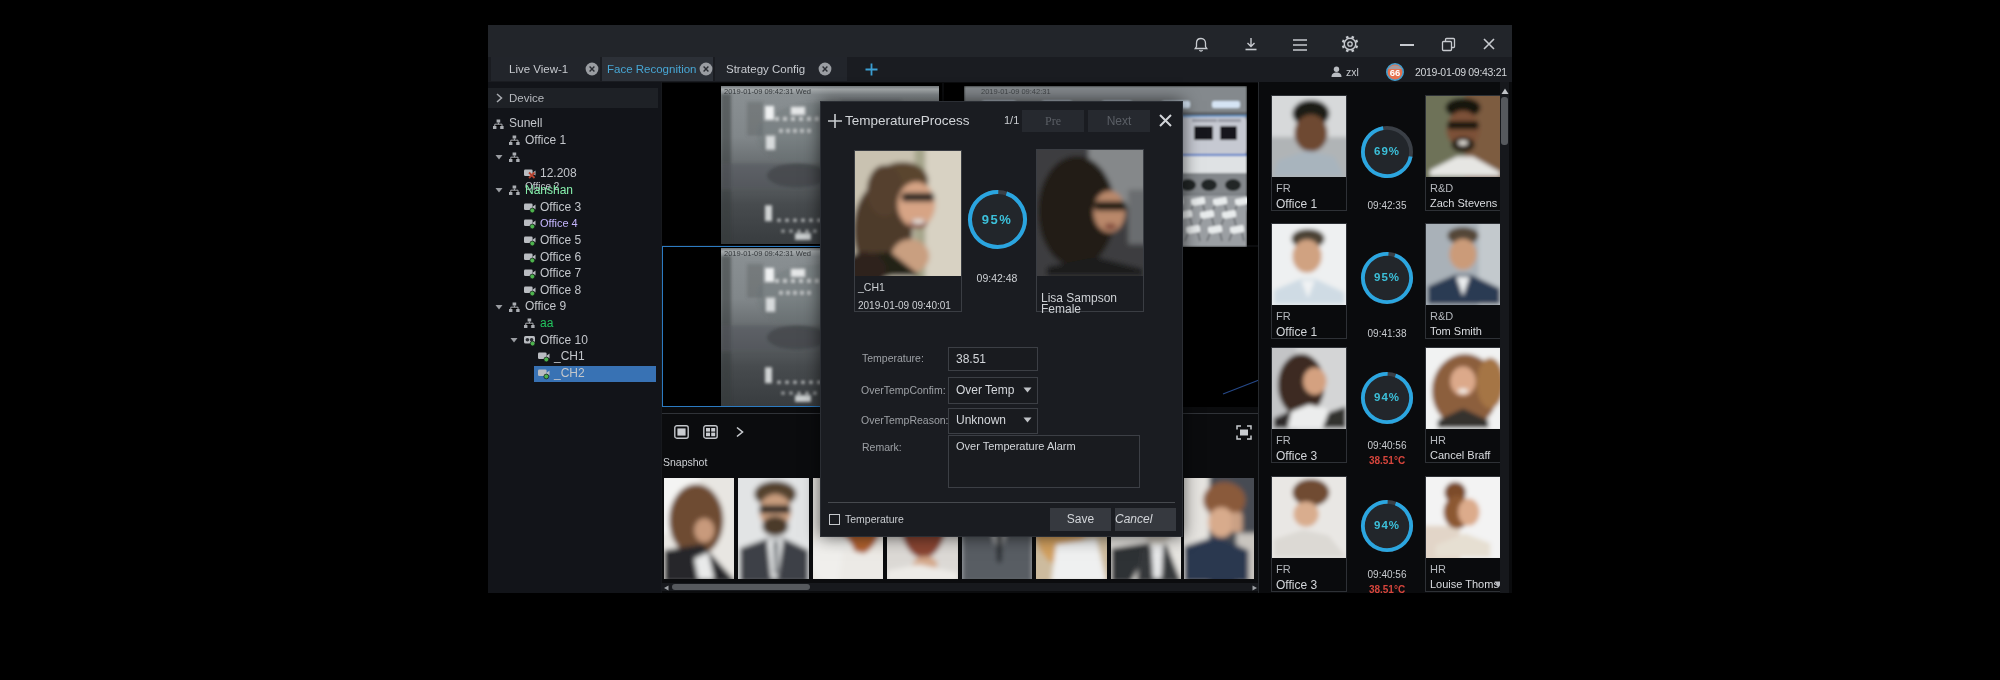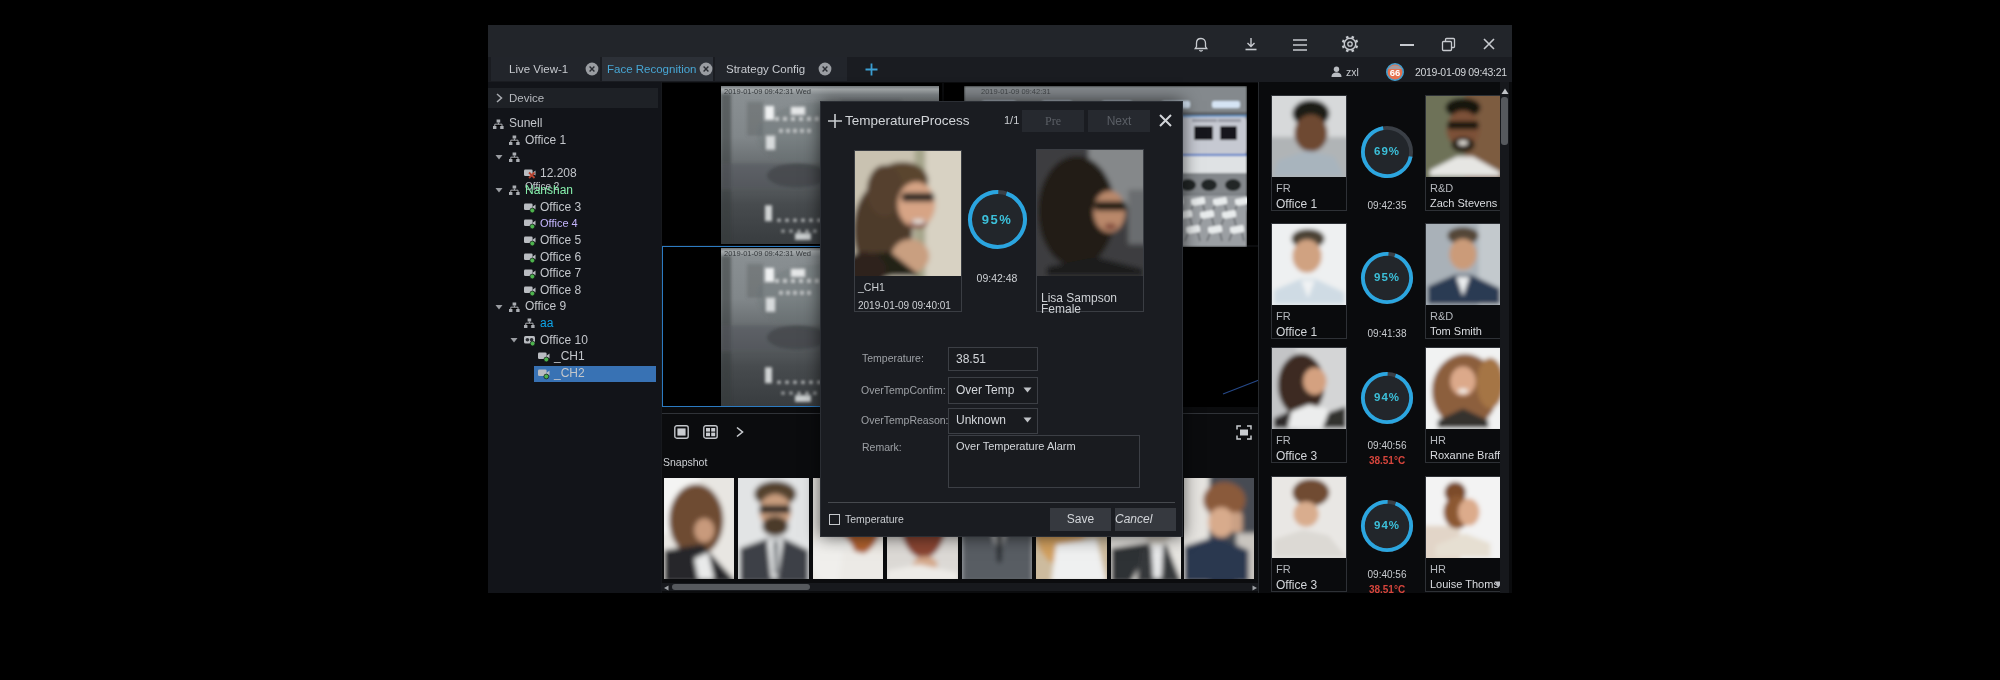--- a/index.html
+++ b/index.html
@@ -164,21 +164,21 @@
       <rect x="0" y="7" width="3.4" height="3" fill="#aaadb2"></rect>
       <rect x="7.2" y="7" width="3.4" height="3" fill="#aaadb2"></rect>
     </svg>
 <div style="position:absolute;left:525px;top:300.45px;font-size:12px;line-height:12px;color:#c3c6cb;white-space:nowrap;">Office 9</div>
 <svg style="position:absolute;left:524px;top:318.4px;" width="11" height="10.5" viewBox="0 0 11 10.5">
       <rect x="3.6" y="0.5" width="3.6" height="3" fill="#aaadb2"></rect>
       <path d="M5.4 3.5 L5.4 5.2 M1.8 7 L1.8 5.2 L9 5.2 L9 7" stroke="#aaadb2" stroke-width="1"></path>
       <rect x="0" y="7" width="3.4" height="3" fill="#aaadb2"></rect>
       <rect x="7.2" y="7" width="3.4" height="3" fill="#aaadb2"></rect>
     </svg>
-<div style="position:absolute;left:540px;top:317.1px;font-size:12px;line-height:12px;color:#0ea5e9;white-space:nowrap;">aa</div>
+<div style="position:absolute;left:540px;top:317.1px;font-size:12px;line-height:12px;color:#22c55e;white-space:nowrap;">aa</div>
 <svg style="position:absolute;left:510px;top:337.25px;" width="8" height="6" viewBox="0 0 8 6">
       <path d="M0.5 1 L7.5 1 L4 5.5 Z" fill="#9a9da2"></path>
     </svg>
 <svg style="position:absolute;left:524px;top:334.75px;" width="12" height="11.5" viewBox="0 0 12 11.5">
       <rect x="0" y="1" width="11" height="7.5" rx="1.5" fill="#b9bcc1"></rect>
       <circle cx="3.4" cy="4.7" r="1.8" fill="#2a2d33"></circle>
       <circle cx="7.6" cy="4.7" r="1.8" fill="#2a2d33"></circle>
       <circle cx="8.6" cy="8.6" r="2.4" fill="#4db34d" stroke="#121419" stroke-width="0.7"></circle>
     </svg>
 <div style="position:absolute;left:540px;top:333.75px;font-size:12px;line-height:12px;color:#c3c6cb;white-space:nowrap;">Office 10</div>
@@ -804,21 +804,21 @@
           <rect width="86" height="92" x="-5" y="-5" fill="#f1f2f2"></rect>
           <ellipse cx="40" cy="44" rx="34" ry="38" fill="#8c5f3c"></ellipse>
           <ellipse cx="66" cy="36" rx="14" ry="26" fill="#a57544"></ellipse>
           <ellipse cx="38" cy="34" rx="13" ry="15" fill="#dca98a"></ellipse>
           <ellipse cx="38" cy="44" rx="5" ry="2.5" fill="#f0ece6"></ellipse>
           <path d="M12 74 L38 62 L64 74 L64 82 L12 82 Z" fill="#35312e"></path>
         </g>
       </g>
     </svg>
 <div style="position:absolute;left:1430px;top:435px;font-size:11px;line-height:11px;color:#b5b8bd;white-space:nowrap;">HR</div>
-<div style="position:absolute;left:1430px;top:450px;font-size:11px;line-height:11px;color:#dadce0;white-space:nowrap;">Roxanne Braff</div>
+<div style="position:absolute;left:1430px;top:450px;font-size:11px;line-height:11px;color:#dadce0;white-space:nowrap;">Cancel Braff</div>
 <svg style="position:absolute;left:1359px;top:370px;" width="56" height="56" viewBox="0 0 56 56">
       <circle cx="28" cy="28" r="24.1" fill="#22262b" stroke="#3a3f46" stroke-width="3.8"></circle>
       <circle cx="28" cy="28" r="24.1" fill="none" stroke="#2ba6e0" stroke-width="3.8" stroke-dasharray="142.339 151.425" transform="rotate(-69.2 28 28)"></circle>
     </svg>
 <div style="position:absolute;left:1367px;top:392px;font-size:11.5px;line-height:11.5px;color:#3cc0da;white-space:nowrap;width:40px;text-align:center;font-weight:bold;letter-spacing:1px;">94%</div>
 <div style="position:absolute;left:1352px;top:441px;font-size:10px;line-height:10px;color:#c9ccd0;white-space:nowrap;width:70px;text-align:center;">09:40:56</div>
 <div style="position:absolute;left:1352px;top:456px;font-size:10px;line-height:10px;color:#d6453c;white-space:nowrap;width:70px;text-align:center;font-weight:bold;">38.51°C</div>
 <div style="position:absolute;left:1271px;top:476px;width:76px;height:116px;border:1px solid #2e3136;"></div>
 <svg style="position:absolute;left:1272px;top:477px;" width="74" height="81" viewBox="0 0 74 81">
       <defs>

